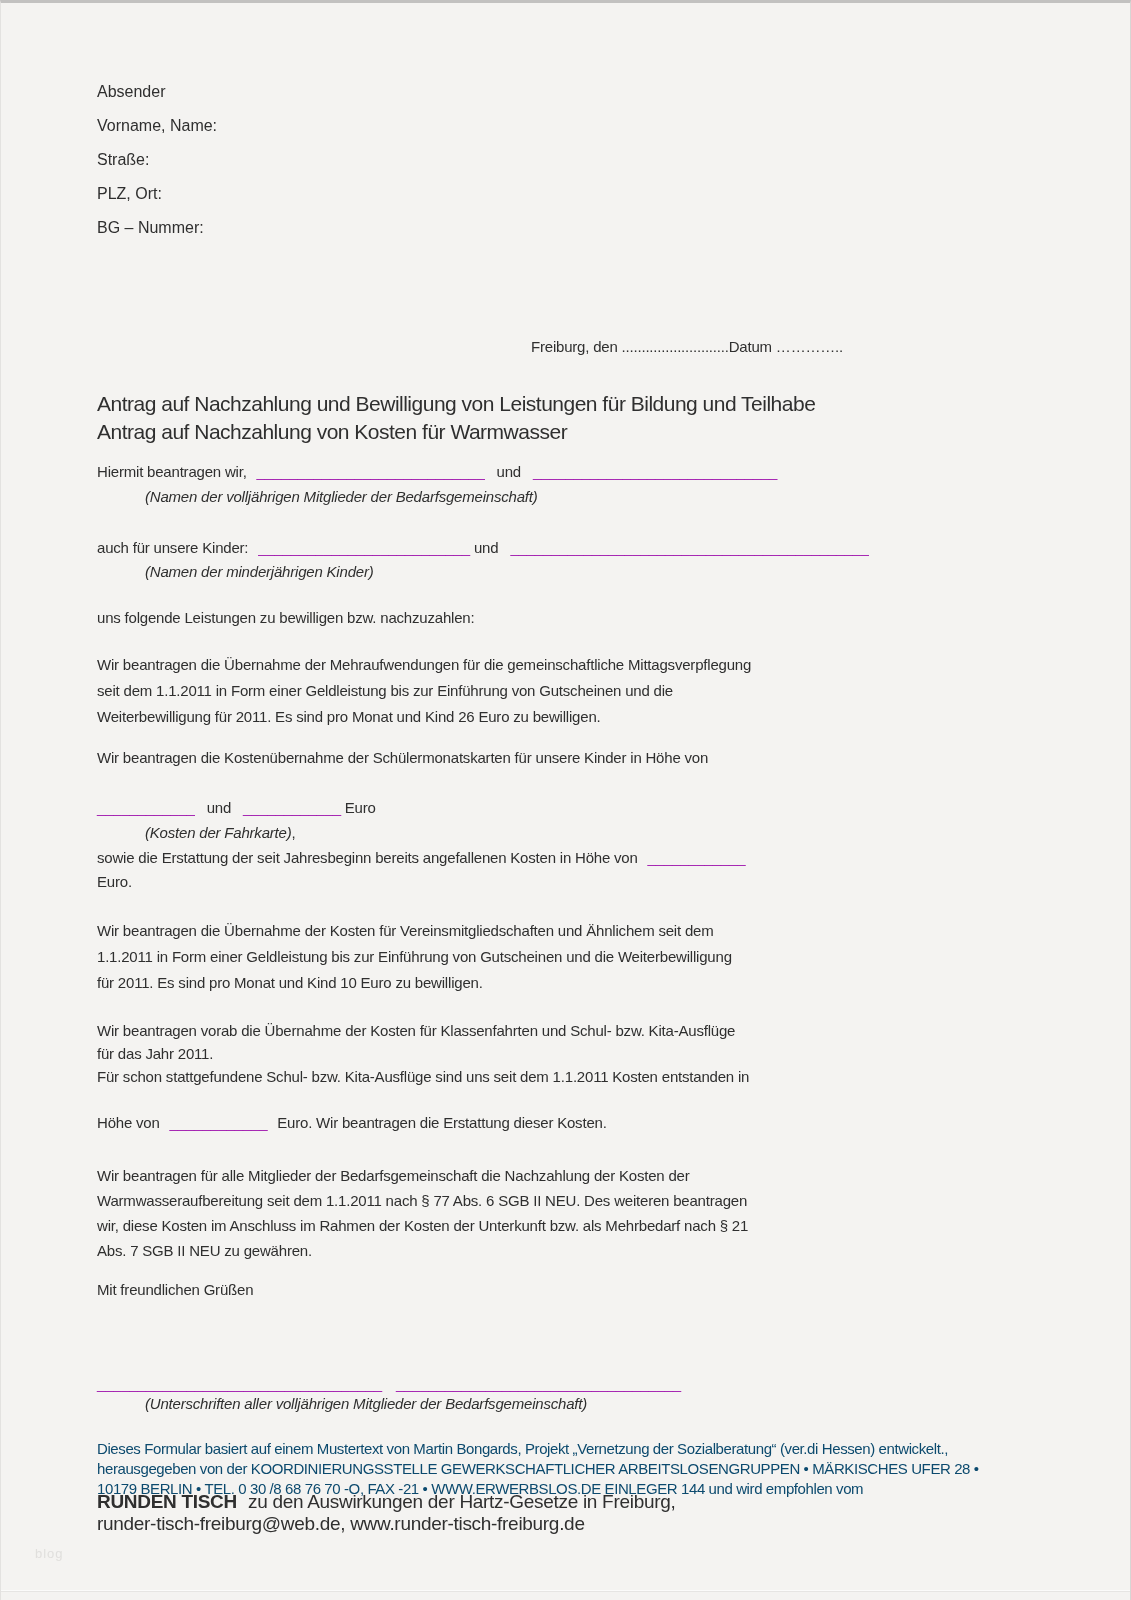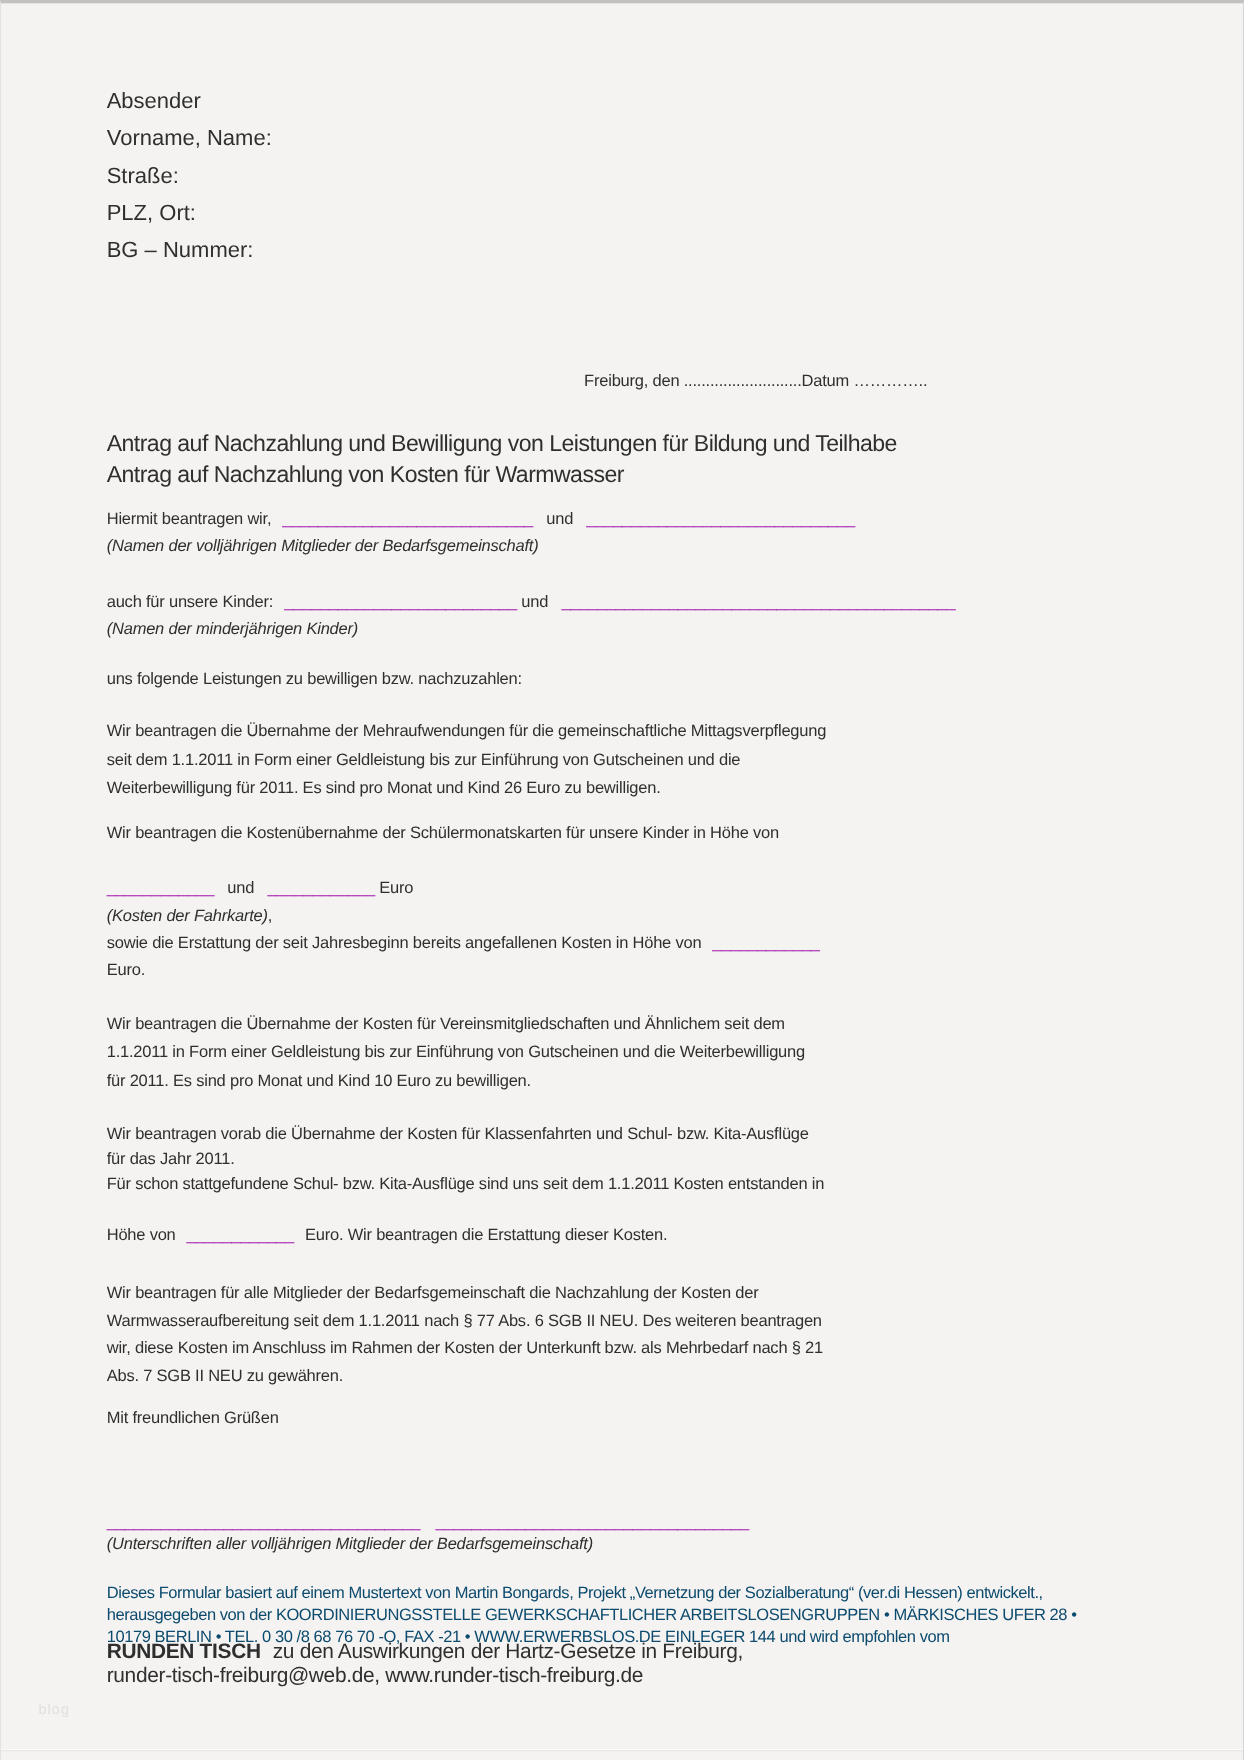--- a/index.html
+++ b/index.html
@@ -15,21 +15,21 @@
     border-top:3px solid #c2c1c0;
     border-left:1px solid #e3e2e0;
     border-right:1px solid #d7d6d4;
   }
   .page::after{ 
     content:""; position:absolute; left:0; right:0; bottom:8px;
     border-top:1px solid #fbfbfa; border-bottom:1px solid #e6e5e3;
   }
   .abs { position:absolute; left:96px; white-space:nowrap; }
   .t20 { font-size:15px; letter-spacing:-0.2px; }
-  .t21 { font-size:20px; }
+  .t21 { font-size:16px; }
   .sender-block  { top:72px;  line-height:34px; }
   .recipient-block { top:264px; line-height:24px; }
   .date-line { top:335px; left:530px; }
   .subject-block { top:387px; line-height:28px; font-weight:normal; font-size:21px; letter-spacing:-0.5px; }
   .line-hiermit { top:460px; }
   .cap-1 { top:485px; }
   .line-kinder { top:536px; }
   .cap-2 { top:560px; }
   .line-uns { top:606px; }
   .para-meals  { top:649px;  line-height:26px; }
@@ -42,21 +42,21 @@
   .para-trips  { top:1016px; line-height:23px; }
   .line-hoehe  { top:1111px; }
   .para-warm   { top:1160px; line-height:25px; }
   .line-closing{ top:1278px; }
   .sig-lines   { top:1372px; }
   .cap-sig     { top:1392px; }
   .footer-small{ top:1436px; line-height:20px; font-size:15px; letter-spacing:-0.4px; color:#0c4a6e; }
   .line-runden { top:1488px; font-size:19px; letter-spacing:-0.3px; }
   .line-contact{ top:1510px; font-size:19px; letter-spacing:-0.3px; }
   .watermark   { top:1543px; left:34px; font-size:13px; color:#e0dfdd; letter-spacing:1px; }
-  .italic { font-style:italic; }
+  .italic { font-style:italic;margin-left:48px; }
   .bold { font-weight:bold;text-align:center; }
   .blank { color:#a21caf; }
   .ml6 { margin-left:6px; }
   .ml8 { margin-left:8px; }
   .ml10 { margin-left:10px; }
 </style>
 </head>
 <body>
 
 <div class="page">

